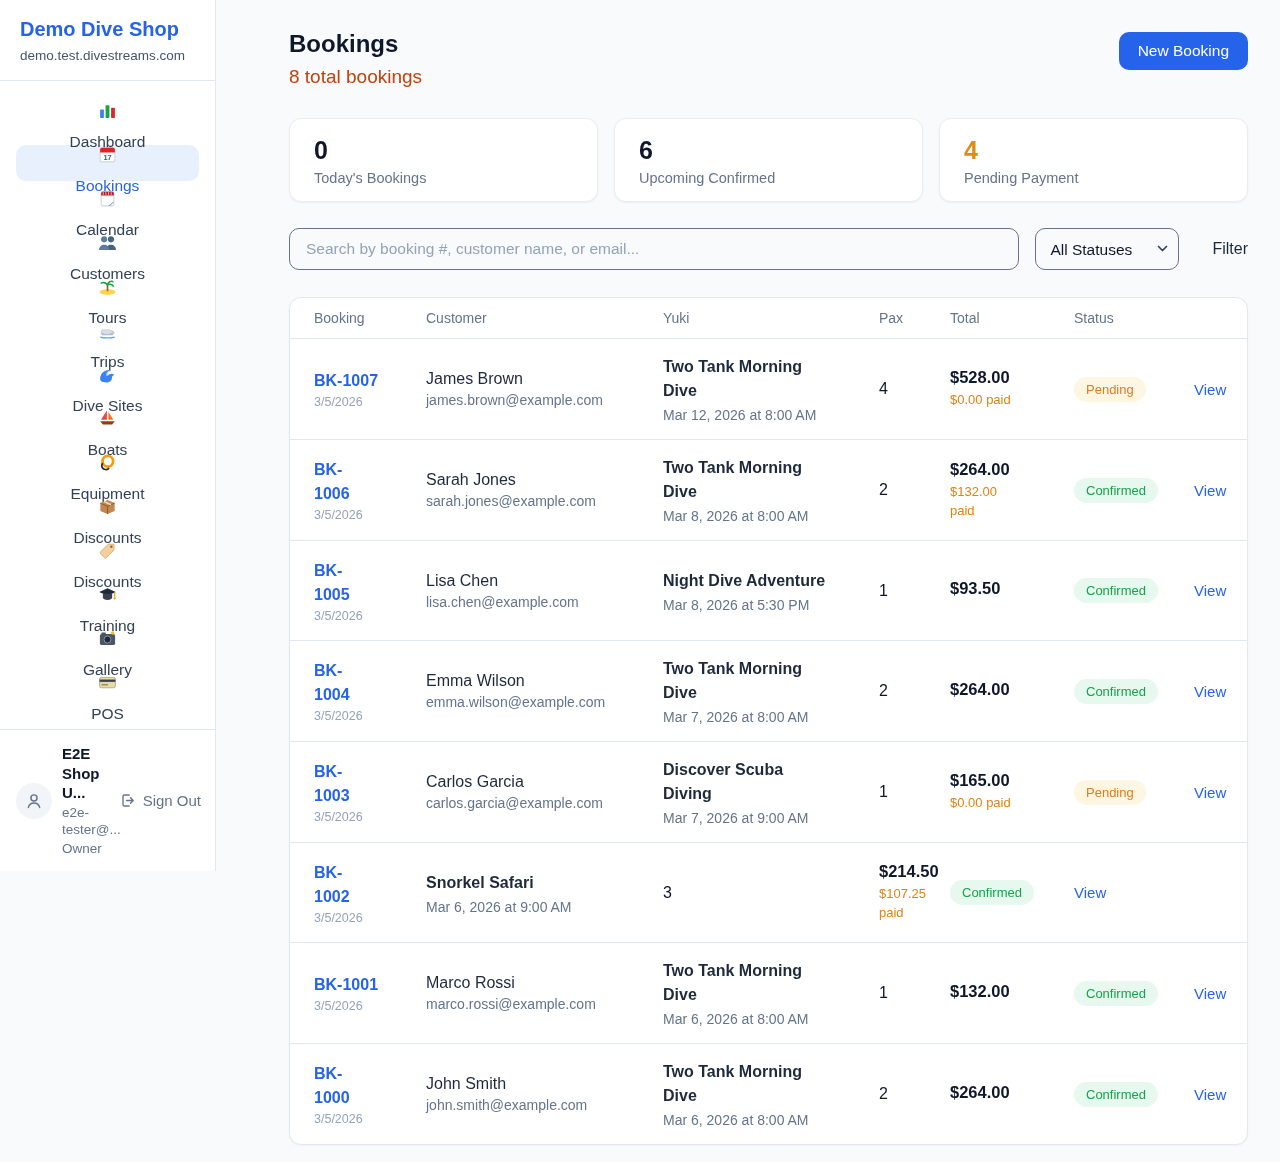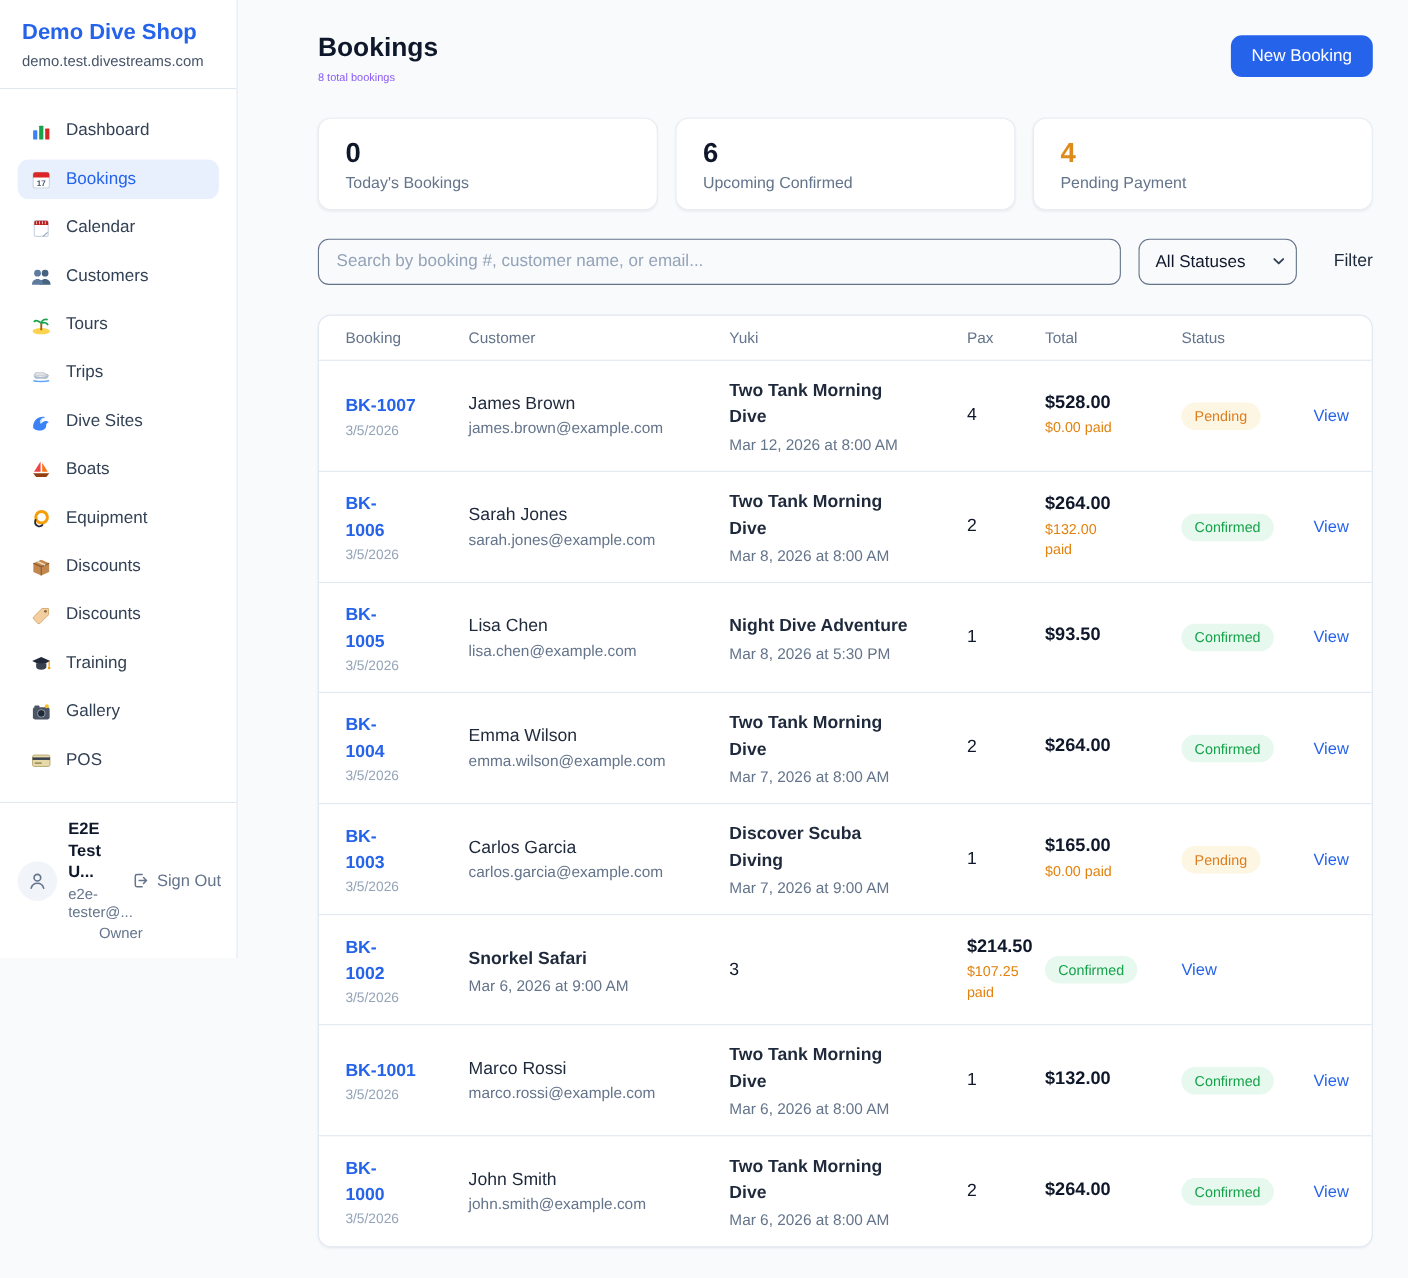--- a/index.html
+++ b/index.html
@@ -12,42 +12,42 @@
   .sidebar {
     position:absolute; left:0; top:0; width:216px; background:#fff;
     border-right:1px solid #e2e8f0;
   }
   .side-header { padding:18px 20px 17px; border-bottom:1px solid #e2e8f0; }
   .shop-name { color:#2563eb; font-size:20px; font-weight:bold; }
   .shop-domain { color:#475569; font-size:13.5px; margin-top:7px; }
   .nav { padding:20px 16px 12px; }
   .nav-item {
     display:flex; align-items:center; gap:13px; height:36px; padding:0 12px;
-    border-radius:10px; margin-bottom:8px; color:#334155; font-size:15.5px; cursor:pointer;
+    border-radius:10px; margin-bottom:8px; color:#334155; font-size:15.5px; cursor:pointer;flex-direction:column;
   }
   .nav-item.active { background:#e9f0fd; color:#2563eb; font-weight:500; }
   .nav-icon { width:19px; height:19px; display:inline-flex; flex:0 0 19px;text-decoration:underline; }
   .side-footer {
     border-top:1px solid #e2e8f0; padding:14px 14px 14px 16px;
     display:flex; align-items:center; gap:10px;
   }
   .avatar { width:36px; height:36px; border-radius:50%; background:#f1f5f9;
     display:flex; align-items:center; justify-content:center; flex:0 0 36px; }
   .user-info { flex:1; min-width:0; line-height:1.3; }
   .user-name { font-weight:700; font-size:15px; color:#0f172a; }
   .user-email { font-size:13.5px; color:#64748b; margin-top:1px; }
-  .user-role { font-size:13.5px; color:#64748b; margin-top:1px;margin-left:28px; }
+  .user-role { font-size:13.5px; color:#64748b; margin-top:1px; }
   .signout { display:flex; align-items:center; gap:7px; color:#64748b;
     font-size:15px; background:none; border:none; cursor:pointer; white-space:nowrap;
     font-family:inherit; }
   
   .main { margin-left:256px; padding:30px 32px 24px 33px; }
   .page-header { display:flex; justify-content:space-between; align-items:flex-start; }
   .page-title { font-size:24px; font-weight:bold; color:#0f172a; }
-  .page-subtitle { font-size:10px; color:#8b5cf6; margin-top:8px; }
+  .page-subtitle { font-size:19px; color:#c2410c; margin-top:8px; }
   .btn-primary {
     background:#2563eb; color:#fff; font-size:15.5px; font-weight:500;
     border:none; border-radius:10px; padding:0 19px; height:38px; margin-top:2px;
     cursor:pointer; font-family:inherit;
   }
   .stats { display:grid; grid-template-columns:repeat(3,1fr); gap:16px; margin-top:30px; }
   .stat-card {
     background:#fff; border:1px solid #e9edf2; border-radius:12px;
     padding:16px 24px 19px; box-shadow:0 1px 2px rgba(15,23,42,.05); height:84px;
   }
@@ -248,21 +248,21 @@
     </div>
   </nav>
   <div class="side-footer">
     <div class="avatar">
       <svg width="22" height="22" viewBox="0 0 24 24">
           <circle cx="12" cy="8.6" r="3.3" fill="none" stroke="#64748b" stroke-width="1.6"></circle>
           <path d="M5.8 19c.8-3 3.2-4.9 6.2-4.9s5.4 1.9 6.2 4.9" fill="none" stroke="#64748b" stroke-width="1.6" stroke-linecap="round"></path>
         </svg>
     </div>
     <div class="user-info">
-      <div class="user-name">E2E Test U...</div>
+      <div class="user-name">E2E Shop U...</div>
       <div class="user-email">e2e-tester@...</div>
       <div class="user-role">Owner</div>
     </div>
     <button class="signout">
       <svg width="17" height="17" viewBox="0 0 20 20">
           <path d="M12 3.5H6.5A1.8 1.8 0 0 0 4.7 5.3v9.4a1.8 1.8 0 0 0 1.8 1.8H12" fill="none" stroke="#64748b" stroke-width="1.6" stroke-linecap="round"></path>
           <path d="M13.5 6.8L16.7 10l-3.2 3.2M16.3 10H8.8" fill="none" stroke="#64748b" stroke-width="1.6" stroke-linecap="round" stroke-linejoin="round"></path>
         </svg>
       <span>Sign Out</span>
     </button>

